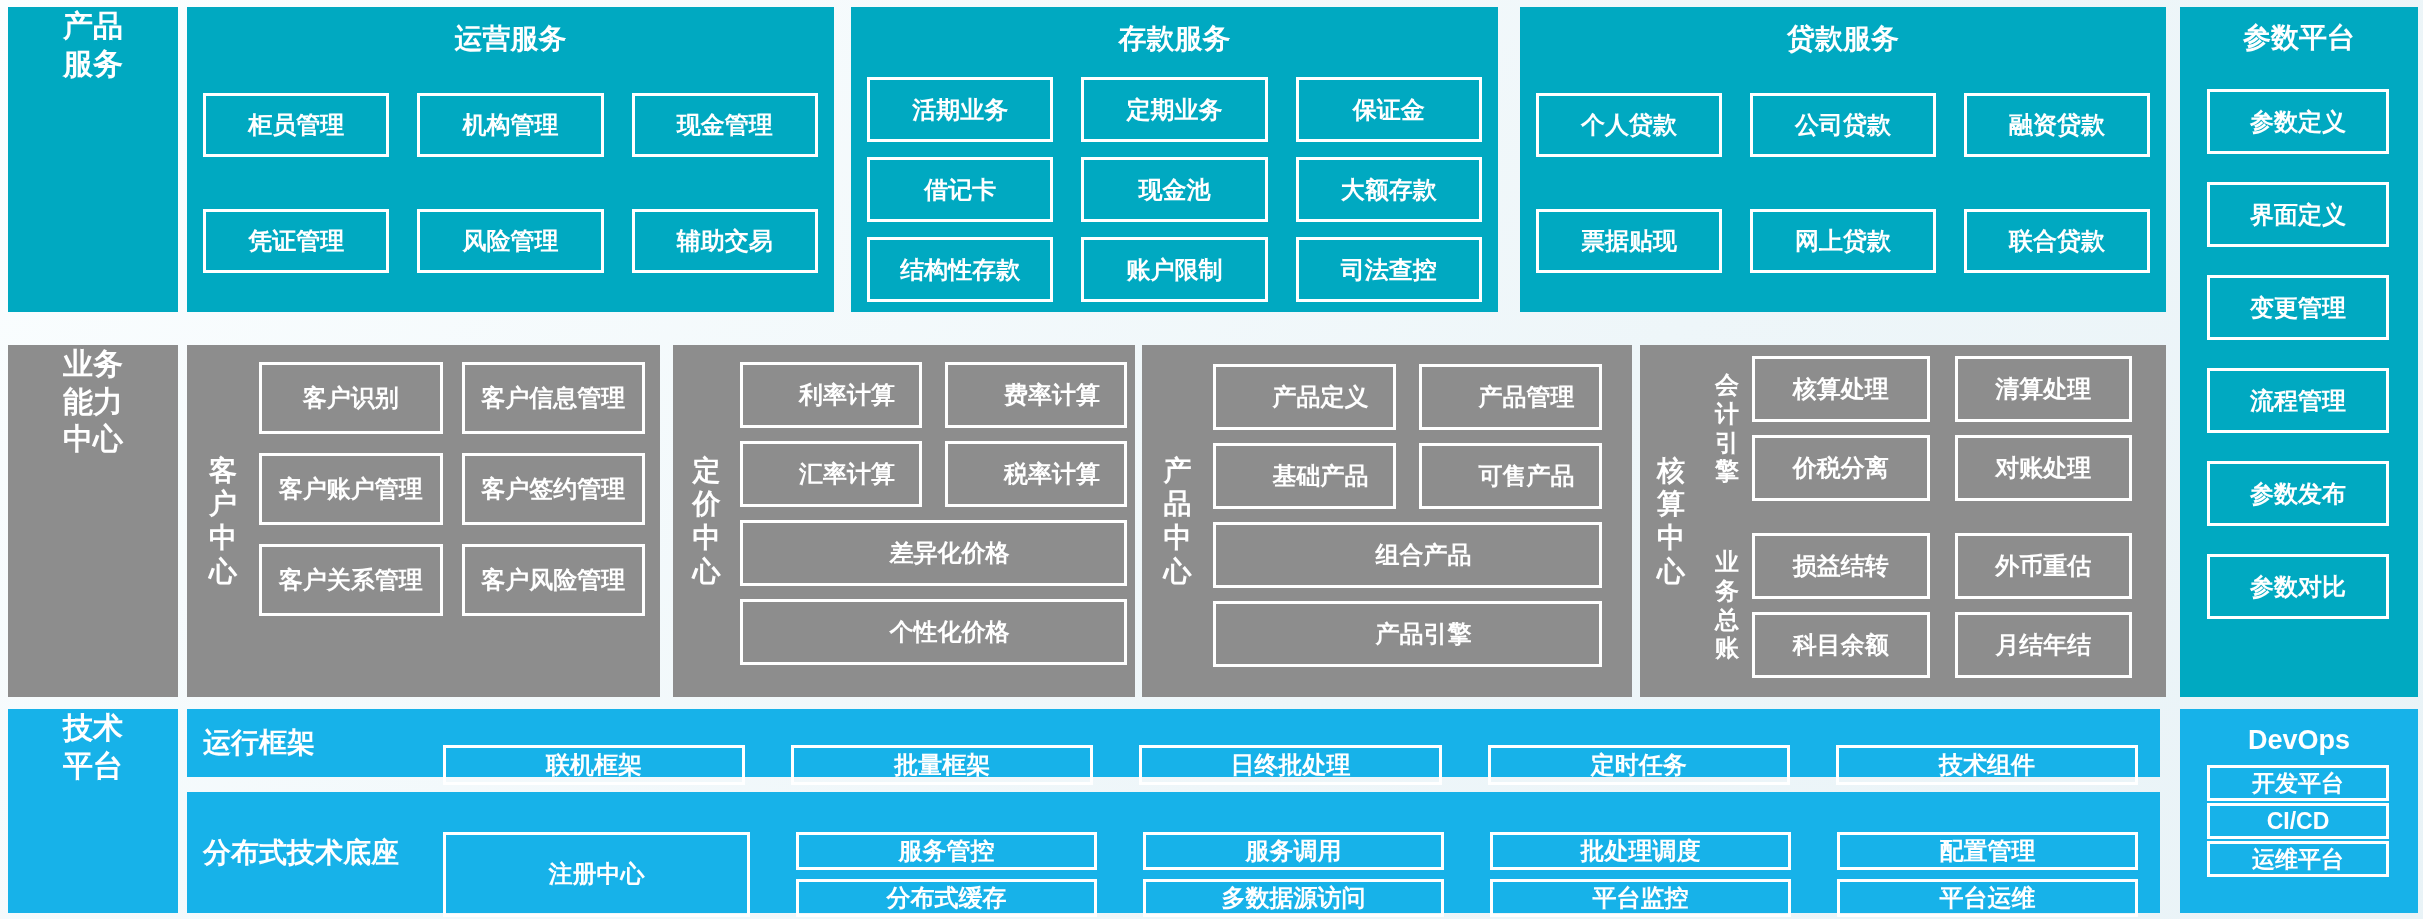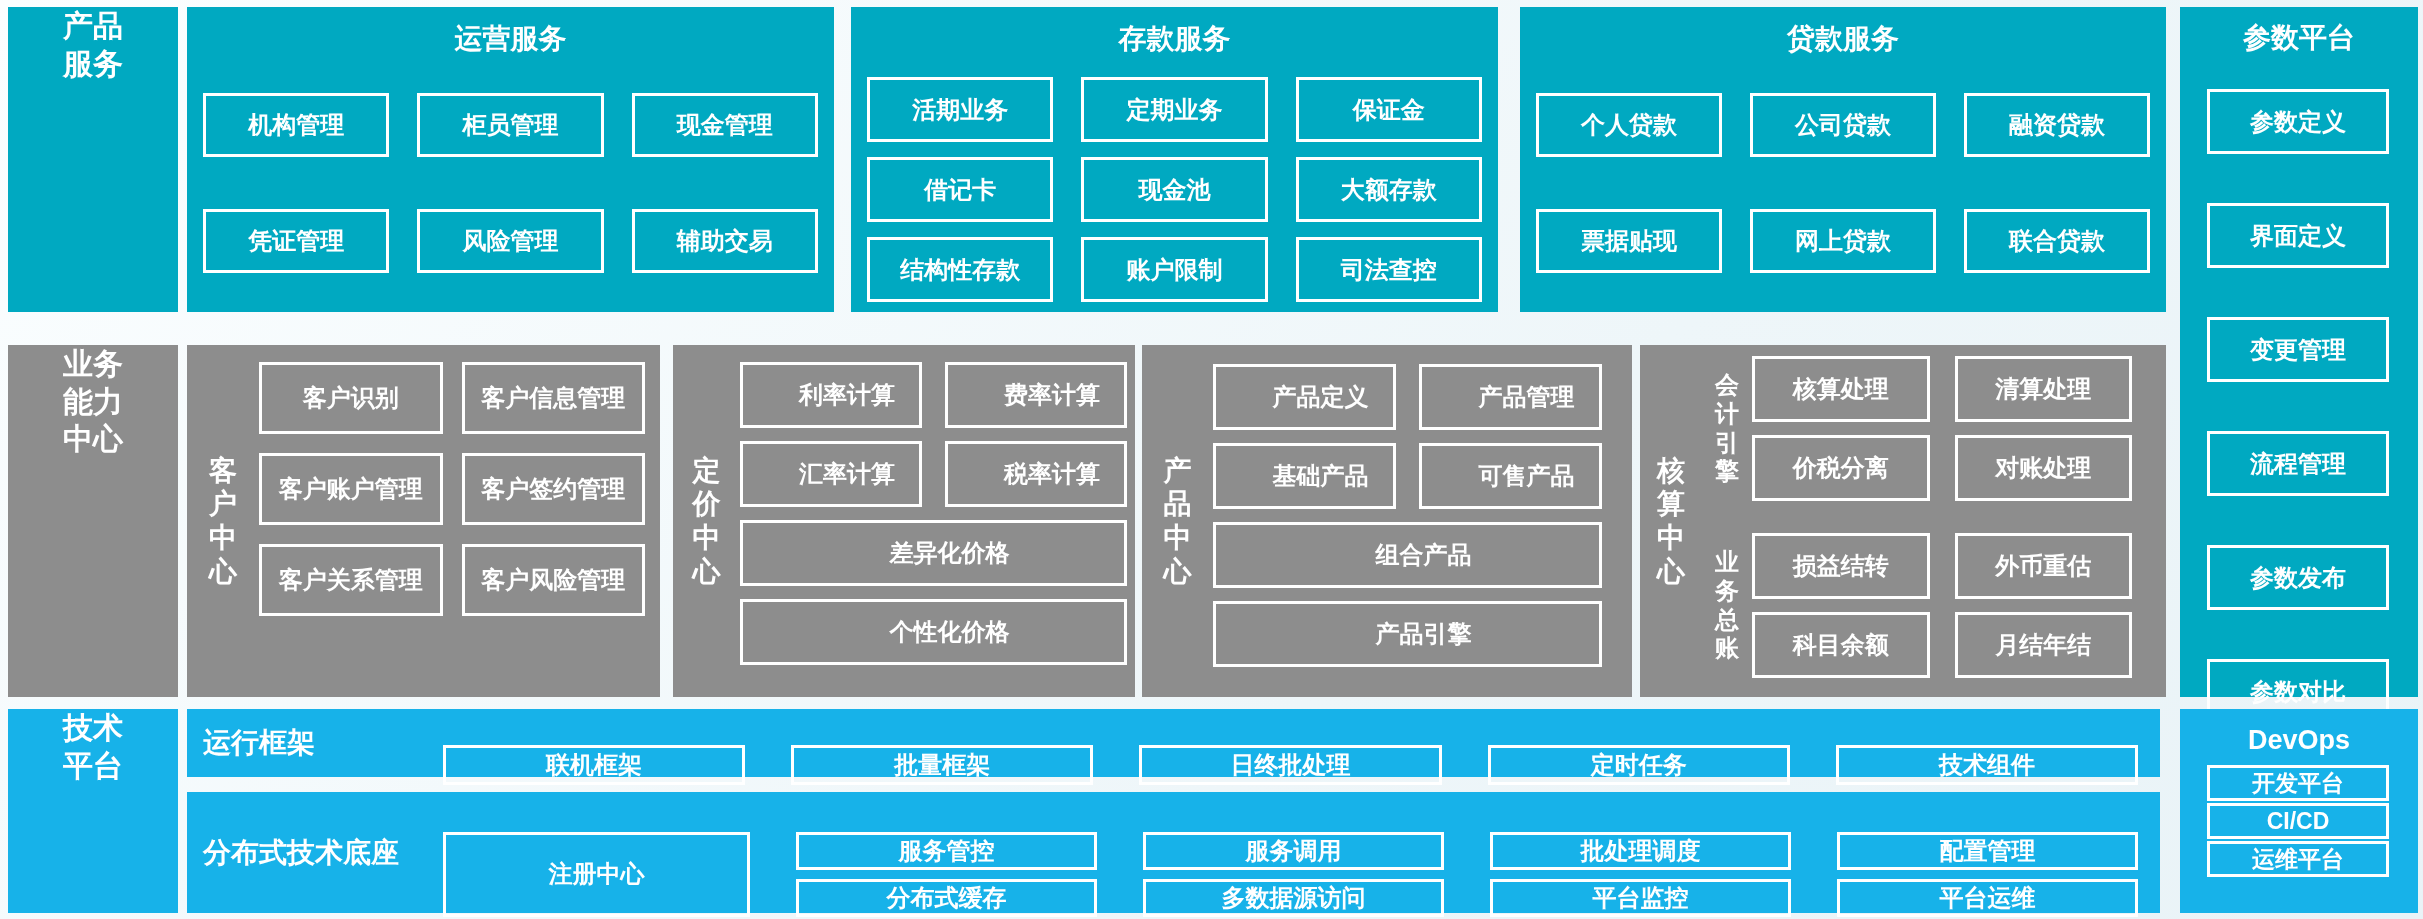--- a/index.html
+++ b/index.html
@@ -30,21 +30,21 @@
   .tpanel{top:7px;height:305px;}
   .tgrid{
     position:absolute;left:16px;right:16px;top:86px;
     display:grid;grid-template-columns:repeat(3,1fr);column-gap:28px;row-gap:52px;
   }
   .tgrid .wbox{height:64px;}
   .tgrid.dep{top:70px;row-gap:15px;}
   .tgrid.dep .wbox{height:65px;}
   
   .colstack{position:absolute;left:27px;right:29px;display:flex;flex-direction:column;}
-  .params-stack{top:82px;gap:49px;}
+  .params-stack{top:82px;gap:28px;}
   .params-stack .wbox{height:65px;}
   .devops-stack{top:56px;gap:2px;}
   .devops-stack .wbox{height:36px;font-size:23px;}
   
   .mpanel{top:345px;height:352px;}
   .vlabel{
     position:absolute;top:0;bottom:0;display:flex;align-items:center;justify-content:center;
     color:#fff;font-weight:bold;font-size:28px;white-space:pre-line;text-align:center;line-height:1.2;
   }
   .vlabel.small{font-size:24px;position:static;}
@@ -78,22 +78,22 @@
 <div class="abs" style="left:0;top:0;width:2423px;height:919px;">
 
   <div class="abs sidebar teal" style="top:7px;height:305px;">
     <span>产品
 服务</span>
   </div>
 
   <div class="abs teal tpanel" style="left:187px;width:647px;">
     <div class="panel-title">运营服务</div>
     <div class="tgrid">
+      <div class="wbox">柜员管理</div>
       <div class="wbox">机构管理</div>
-      <div class="wbox">柜员管理</div>
       <div class="wbox">现金管理</div>
       <div class="wbox">凭证管理</div>
       <div class="wbox">风险管理</div>
       <div class="wbox">辅助交易</div>
     </div>
   </div>
 
   <div class="abs teal tpanel" style="left:851px;width:647px;">
     <div class="panel-title">存款服务</div>
     <div class="tgrid dep">

